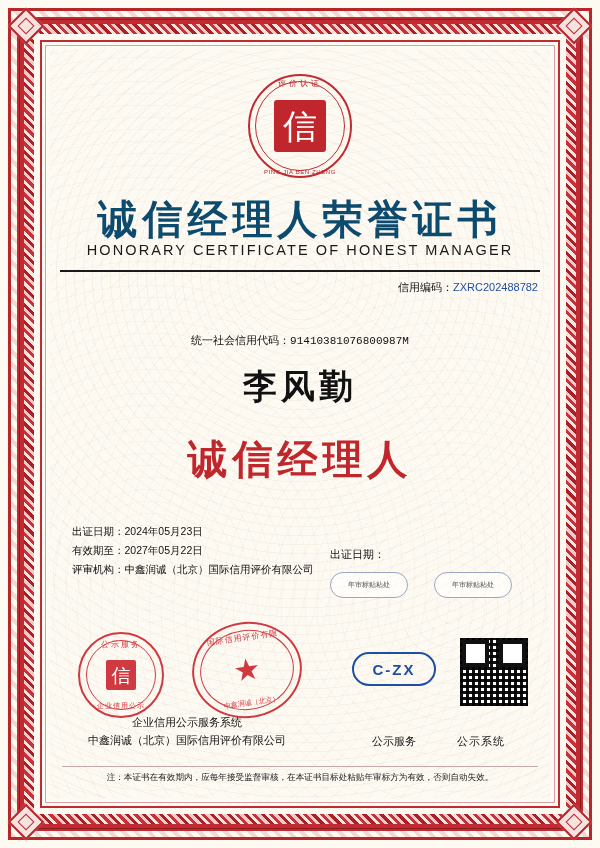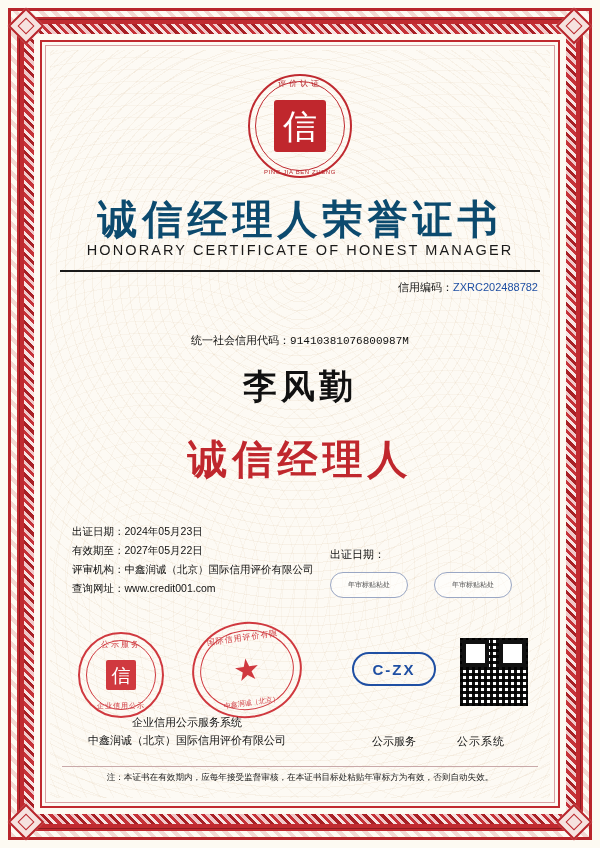--- a/index.html
+++ b/index.html
@@ -413,23 +413,20 @@
     <div class="info">
       <div>
         <span>出证日期：</span><span class="v">2024年05月23日</span>
       </div>
       <div>
         <span>有效期至：</span><span class="v">2027年05月22日</span>
       </div>
       <div>
         <span>评审机构：</span><span>中鑫润诚（北京）国际信用评价有限公司</span>
       </div>
-      <div>
-        <span>查询网址：</span><span class="v">www.credit001.com</span>
-      </div>
     </div>
 
     <div class="annual">出证日期：</div>
     <div class="stamp-slots">
       <div class="slot">年审标贴粘处</div>
       <div class="slot">年审标贴粘处</div>
     </div>
 
     <div class="seal-round">
       <div class="inner-ring"></div>

